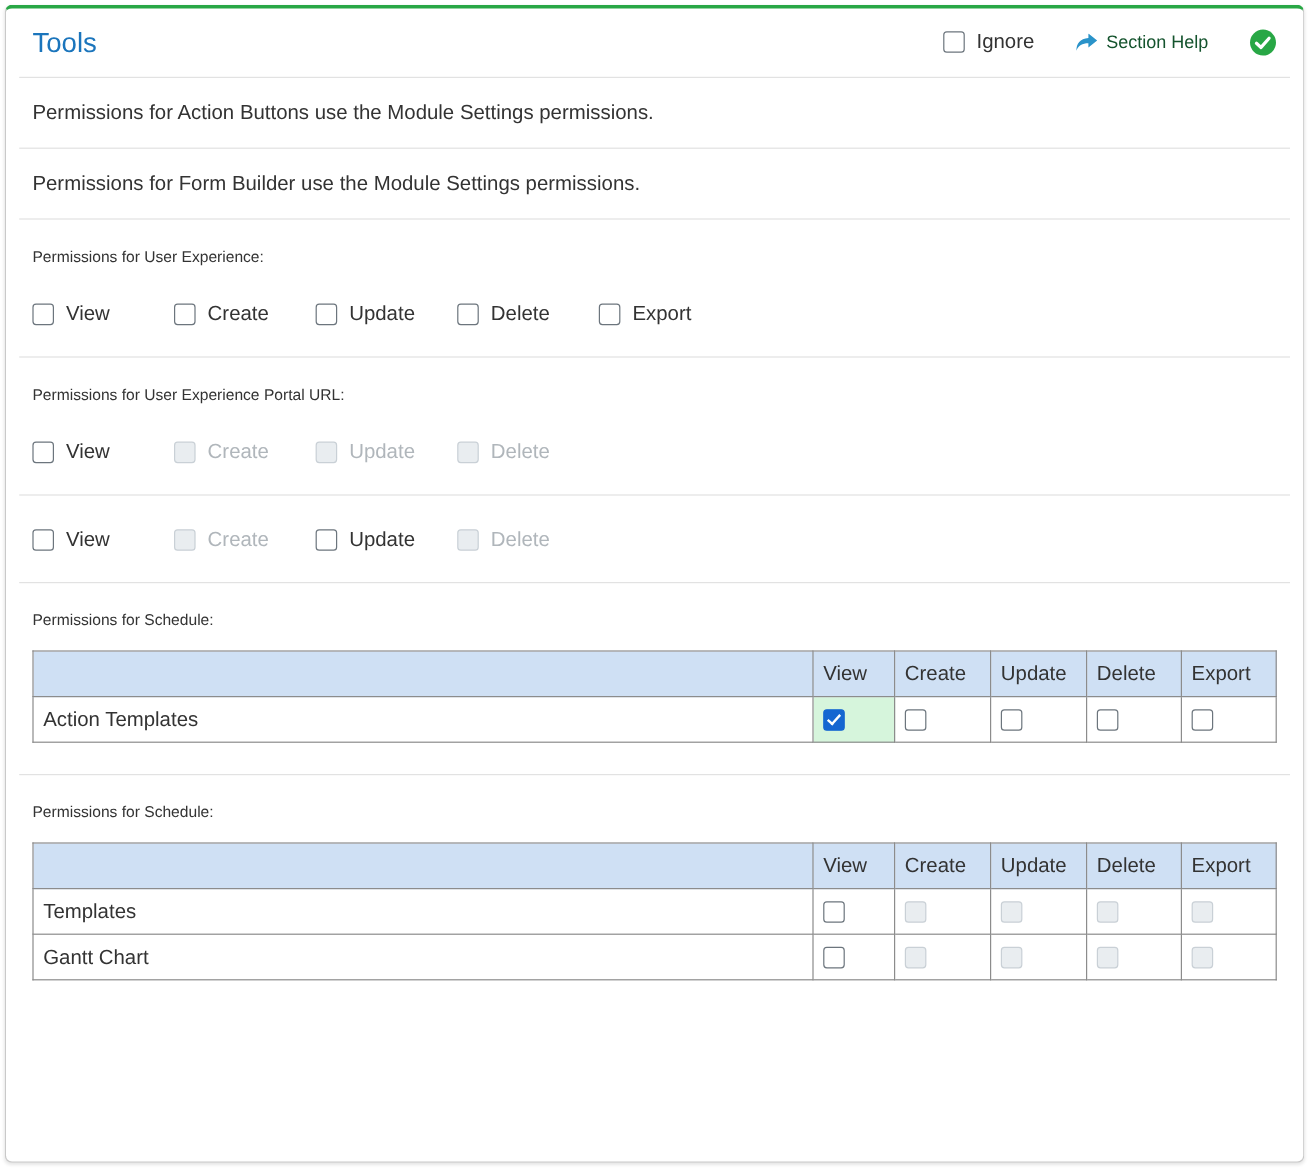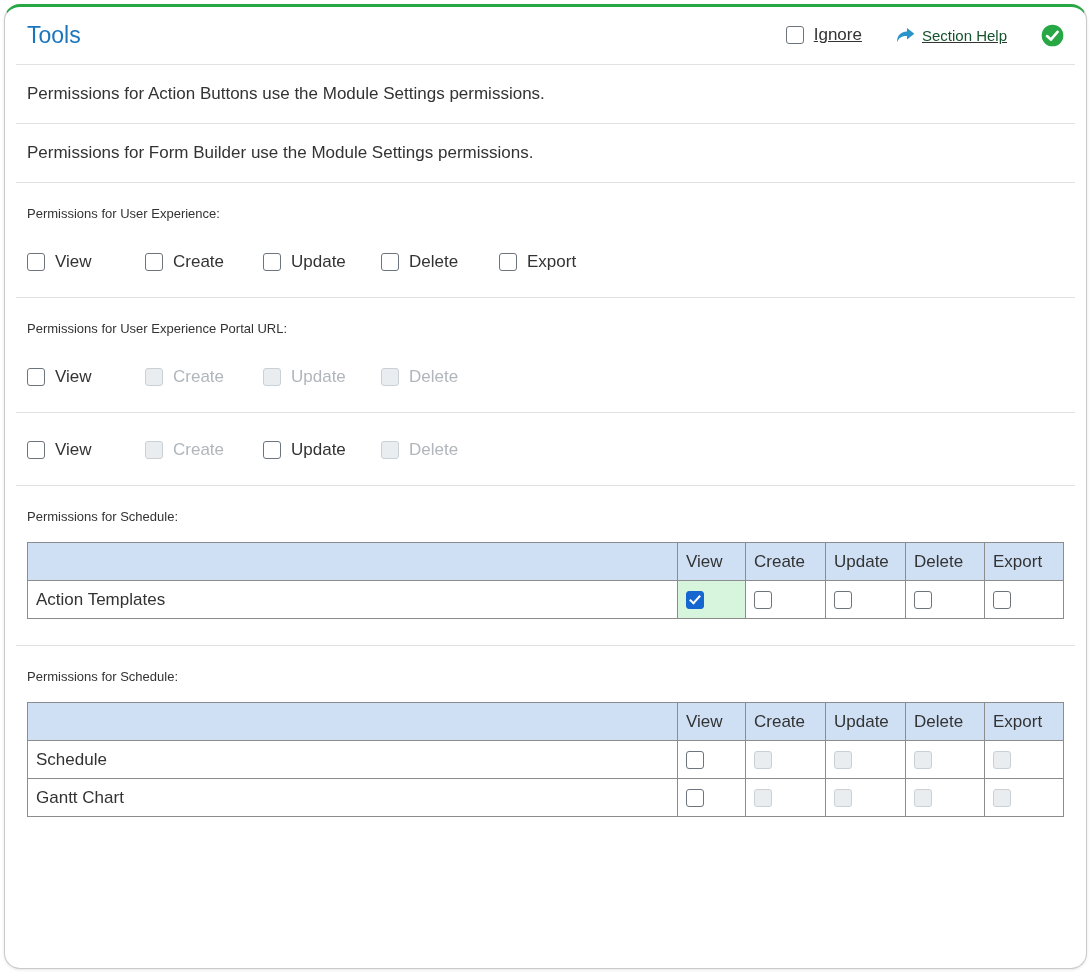--- a/index.html
+++ b/index.html
@@ -6,41 +6,40 @@
   body {
     margin: 0;
     background: #fff;
     font-family: "Liberation Sans", "DejaVu Sans", sans-serif;
     color: #333;
   }
   .panel {
     margin: 4px;
     border: 1px solid #c9c9c9;
     border-top: 3px solid #28a745;
-    border-radius: 16px;
+    border-radius: 6px;
     background: #fff;
     box-shadow: 0 1px 3px rgba(0,0,0,0.10);
     min-height: 965px;
   }
   .panel-header {
     display: flex;
     align-items: center;
     padding: 14px 22px 15px 22px;
   }
   .title {
     color: #1b75bc;
     font-size: 23px;
     line-height: 28px;
   }
   .header-right {
     margin-left: auto;
     display: flex;
     align-items: center;
     gap: 34px;
-    text-decoration: underline;
   }
   .ignore {
     display: flex;
     align-items: center;
     gap: 10px;
     cursor: pointer;
     font-size: 17px;
   }
   .help-link {
     display: flex;
@@ -299,21 +298,21 @@
         <th></th>
         <th>View</th>
         <th>Create</th>
         <th>Update</th>
         <th>Delete</th>
         <th>Export</th>
       </tr>
     </thead>
     <tbody>
       <tr>
-        <td>Schedule</td>
+        <td>Templates</td>
         <td>
             <div class="cb-cell">
               <span class="cb"></span>
             </div>
           </td>
         <td>
             <div class="cb-cell disabled">
               <span class="cb disabled"></span>
             </div>
           </td>

